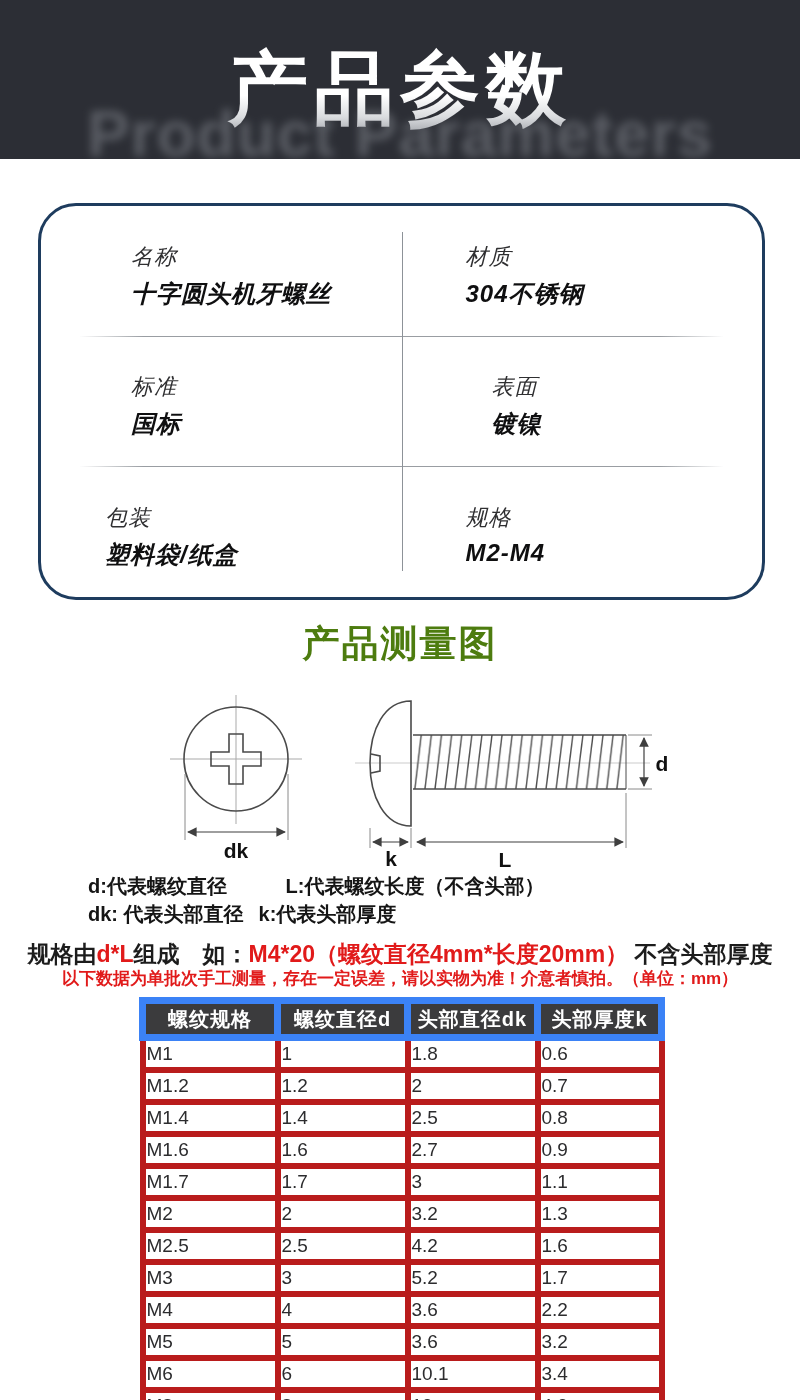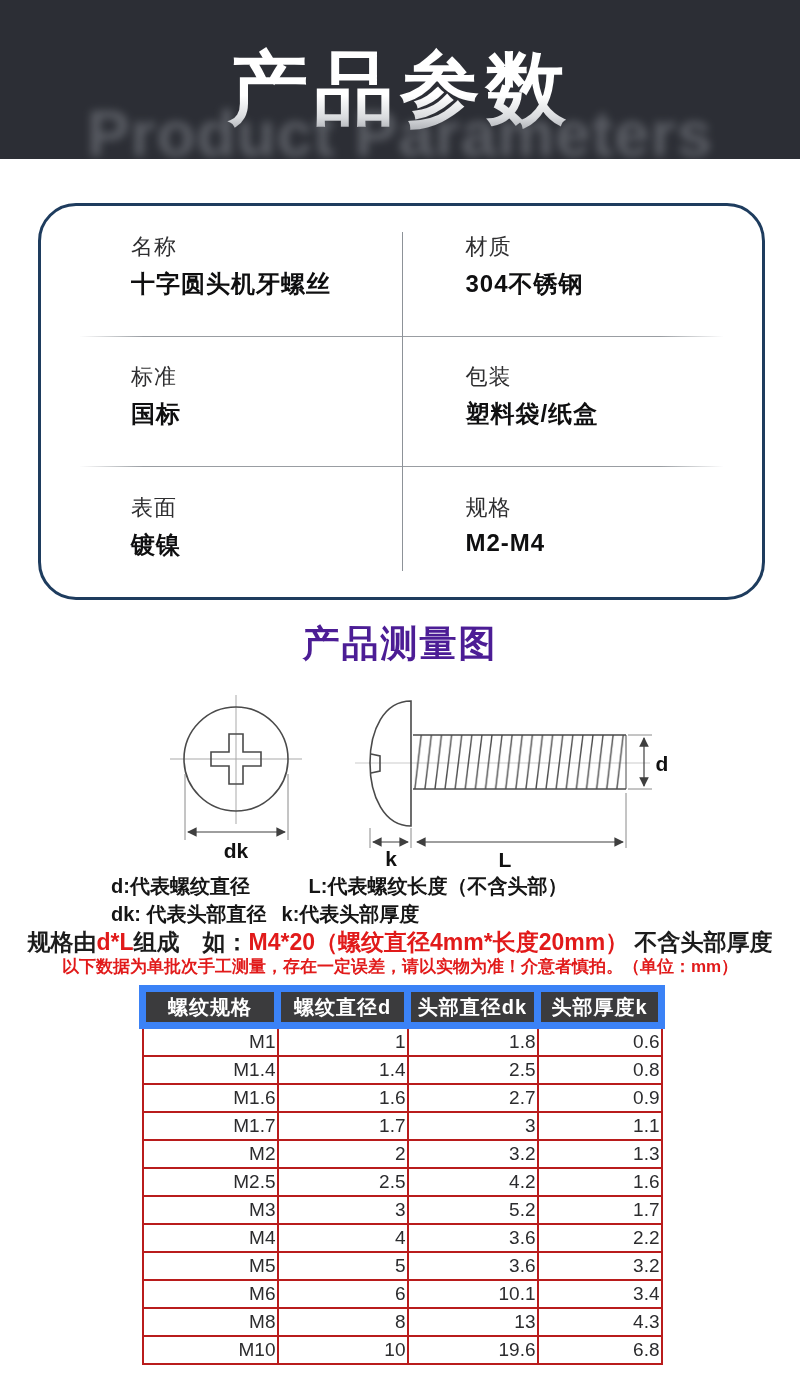--- a/index.html
+++ b/index.html
@@ -39,60 +39,60 @@
     margin: 44px 0 0 38px;
     border: 3px solid var(--card_border, #1e3c5e);
     border-radius: 38px;
     background: #fff;
   }
   .spec-grid {
     display: grid; height: 100%;
     grid-template-columns: 1fr 1fr;
     grid-template-rows: 1fr 1fr 1fr;
   }
-  .spec-cell { padding: 26px 0 0 90px; }
+  .spec-cell { padding: 36px 0 0 90px; font-style: italic; }
   .spec-cell.right { padding-left: 64px; }
   .spec-label { font-size: 22px; color: #2f2f31; letter-spacing: 1px; }
   .spec-value { margin-top: 6px; font-size: 24px; font-weight: 700; color: #0f0f10; letter-spacing: 1px; }
   .hdiv {
     position: absolute; left: 38px; right: 38px; height: 1px;
     background: linear-gradient(90deg, rgba(150,154,158,0), #999da2 10%, #999da2 90%, rgba(150,154,158,0));
   }
   .hdiv.h1 { top: 33.2%; }
   .hdiv.h2 { top: 66.4%; }
   .vdiv {
     position: absolute; left: 50%; top: 26px; bottom: 26px; width: 1px;
     background: #8d9298;
   }
 
   
   .section-heading {
     margin-top: 22px; text-align: center;
-    font-size: 37px; font-weight: 800; color: #4c1d95;
+    font-size: 37px; font-weight: 800; color: #4d7c0f;
     line-height: 44px; letter-spacing: 2px;
   }
   svg.diagram { display: block; margin-top: 16px; }
   svg.diagram .outline { stroke: #4a4a4a; stroke-width: 1.6; fill: none; }
   svg.diagram .thin { stroke: #a9a9a9; stroke-width: 1; }
   svg.diagram .ext { stroke: #8a8a8a; stroke-width: 1; }
   svg.diagram .dimline { stroke: #3f3f3f; stroke-width: 1.2; }
   svg.diagram text.dim {
     font-family: "Liberation Sans", "DejaVu Sans", sans-serif;
     font-size: 21px; font-weight: 700; fill: #111; text-anchor: middle;
   }
 
   .legend-line {
-    padding-left: 111px; line-height: 28px;
+    padding-left: 88px; line-height: 28px;
     font-size: 20px; font-weight: 700; color: #151515;
   }
   .legend-line .w1 { display: inline-block; width: 192px; }
   .legend-line .w2 { display: inline-block; width: 165px; }
 
   .spec-note {
-    margin-top: 0; text-align: center; line-height: 28px;
+    margin-top: 12px; text-align: center; line-height: 28px;
     font-size: 23px; font-weight: 700; color: #1c1c1c; white-space: nowrap;
   }
   .t-red { color: var(--accent_red, #e11a1a); }
   .warning-note {
     text-align: center; line-height: 22px;
     font-size: 17px; font-weight: 700;
     color: var(--accent_red, #e11a1a); white-space: nowrap;
   }
 
   
@@ -100,22 +100,22 @@
     width: 519px; margin: 7px 0 0 139px;
     border-collapse: collapse; table-layout: fixed;
     border: 2px solid #333;
   }
   .size-table th {
     background: var(--table_header_bg, #3b3b3d); color: #fff;
     font-size: 20px; font-weight: 700; height: 28px;
     border: 7px solid #3b82f6; letter-spacing: 1px; margin-left: 7px;
   }
   .size-table td {
-    font-size: 19px; color: #2c2c2e; text-align: right;
-    height: 24px; border: 2px solid #b91c1c; background: #fff;
+    font-size: 19px; color: #2c2c2e; text-align: left;
+    height: 24px; border: 6px solid #b91c1c; background: #fff;
   }
 </style>
 </head>
 <body>
 
 <div class="hero">
   <div class="hero-en">Product Parameters</div>
   <div class="hero-zh">产品参数</div>
 </div>
 
@@ -126,27 +126,27 @@
       <div class="spec-value">十字圆头机牙螺丝</div>
     </div>
     <div class="spec-cell right">
       <div class="spec-label">材质</div>
       <div class="spec-value">304不锈钢</div>
     </div>
     <div class="spec-cell">
       <div class="spec-label">标准</div>
       <div class="spec-value">国标</div>
     </div>
+    <div class="spec-cell">
+      <div class="spec-label">表面</div>
+      <div class="spec-value">镀镍</div>
+    </div>
     <div class="spec-cell right">
       <div class="spec-label">包装</div>
       <div class="spec-value">塑料袋/纸盒</div>
-    </div>
-    <div class="spec-cell">
-      <div class="spec-label">表面</div>
-      <div class="spec-value">镀镍</div>
     </div>
     <div class="spec-cell right">
       <div class="spec-label">规格</div>
       <div class="spec-value">M2-M4</div>
     </div>
   </div>
   <div class="hdiv h1"></div>
   <div class="hdiv h2"></div>
   <div class="vdiv"></div>
 </div>
@@ -230,20 +230,26 @@
   </thead>
   <tbody>
 
       <tr>
         <td>M1</td>
         <td>1</td>
         <td>1.8</td>
         <td>0.6</td>
       </tr>
 
+      <tr>
+        <td>M1.2</td>
+        <td>1.2</td>
+        <td>2</td>
+        <td>0.7</td>
+      </tr>
 
       <tr>
         <td>M1.4</td>
         <td>1.4</td>
         <td>2.5</td>
         <td>0.8</td>
       </tr>
 
       <tr>
         <td>M1.6</td>

